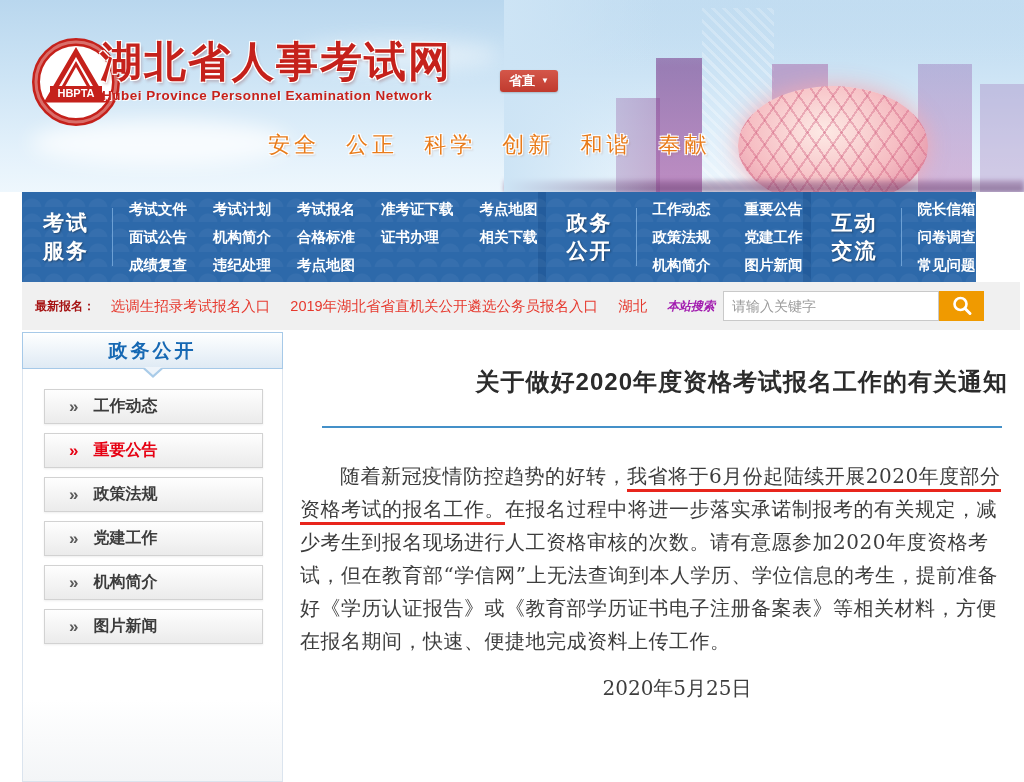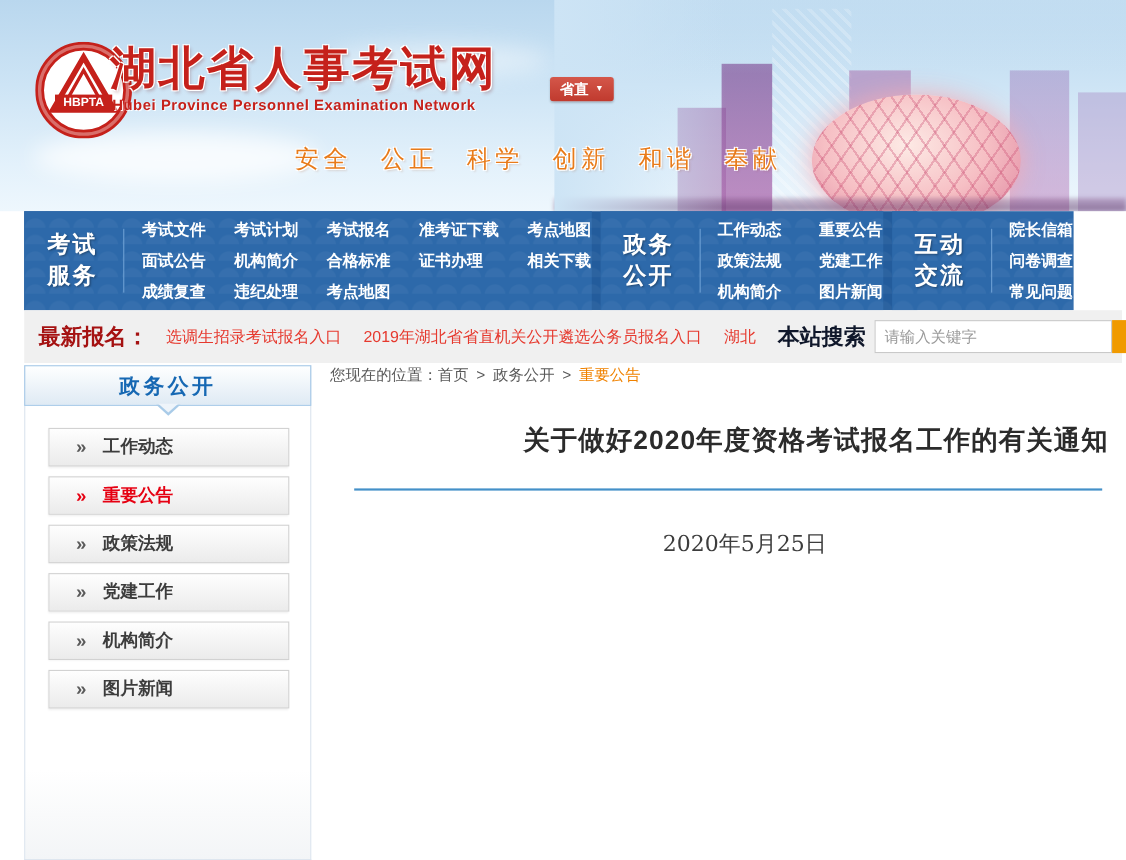--- a/index.html
+++ b/index.html
@@ -86,27 +86,27 @@
   .nav-s1 .nav-links{grid-template-columns:repeat(5,auto);column-gap:26px;}
   .nav-s2 .nav-links{grid-template-columns:repeat(2,auto);column-gap:34px;}
   .nav-s3 .nav-links{grid-template-columns:auto;}
   .nav-link{color:#fff;white-space:nowrap;}
 
   
   .ticker{
     position:absolute;top:282px;left:22px;width:998px;height:48px;background:#f0f0f0;
     display:flex;align-items:center;
   }
-  .ticker-label{color:#a51212;font-weight:bold;font-size:20px;margin-left:13px;flex:none;}
+  .ticker-label{color:#a51212;font-weight:bold;font-size:12px;margin-left:13px;flex:none;}
   .ticker-items{
     width:556px;margin-left:6px;overflow:hidden;white-space:nowrap;flex:none;
     display:flex;gap:20px;justify-content:center;
   }
   .ticker-link{color:#e6392e;font-size:14.5px;flex:none;}
-  .search-label{color:#0f172a;font-weight:bold;font-size:20px;margin-left:10px;flex:none;}
+  .search-label{color:#a21caf;font-weight:bold;font-size:12px;margin-left:10px;flex:none;font-style:italic;}
   .search-input{
     width:198px;height:28px;border:1px solid #c9c9c9;background:#fff;margin-left:8px;
     padding:0 8px;font-size:14px;color:#333;outline:none;flex:none;font-family:"Liberation Sans",sans-serif;
   }
   .search-input::placeholder{color:#9b9b9b;}
   .search-btn{
     width:45px;height:30px;border:none;background:#f09a00;margin-left:0;flex:none;
     display:flex;align-items:center;justify-content:center;cursor:pointer;
   }
 
@@ -304,26 +304,24 @@
       </div>
 
       <div class="side-item">
         <span class="chev">»</span>
         <span>图片新闻</span>
       </div>
     </div>
 </div>
 
 <div class="main">
-  <div class="breadcrumb">
-    <span>您现在的位置：</span><a class="crumb-link">首页</a><span class="sep">&gt;</span><a class="crumb-link">政务公开</a><span class="sep">&gt;</span><span class="crumb-current">重要公告</span>
-  </div>
 
   <h1 class="article-title">关于做好2020年度资格考试报名工作的有关通知</h1>
   <div class="divider"></div>
 
   <div class="body-text">
+    <p class="para"><span>随着新冠疫情防控趋势的好转，</span><span class="hl">我省将于6月份起陆续开展2020年度部分资格考试的报名工作。</span><span>在报名过程中将进一步落实承诺制报考的有关规定，减少考生到报名现场进行人工资格审核的次数。请有意愿参加2020年度资格考试，但在教育部“学信网”上无法查询到本人学历、学位信息的考生，提前准备好《学历认证报告》或《教育部学历证书电子注册备案表》等相关材料，方便在报名期间，快速、便捷地完成资料上传工作。</span></p>
   </div>
 
   <div class="sign-block">
     <div>2020年5月25日</div>
   </div>
 </div>
 
 </body></html>

